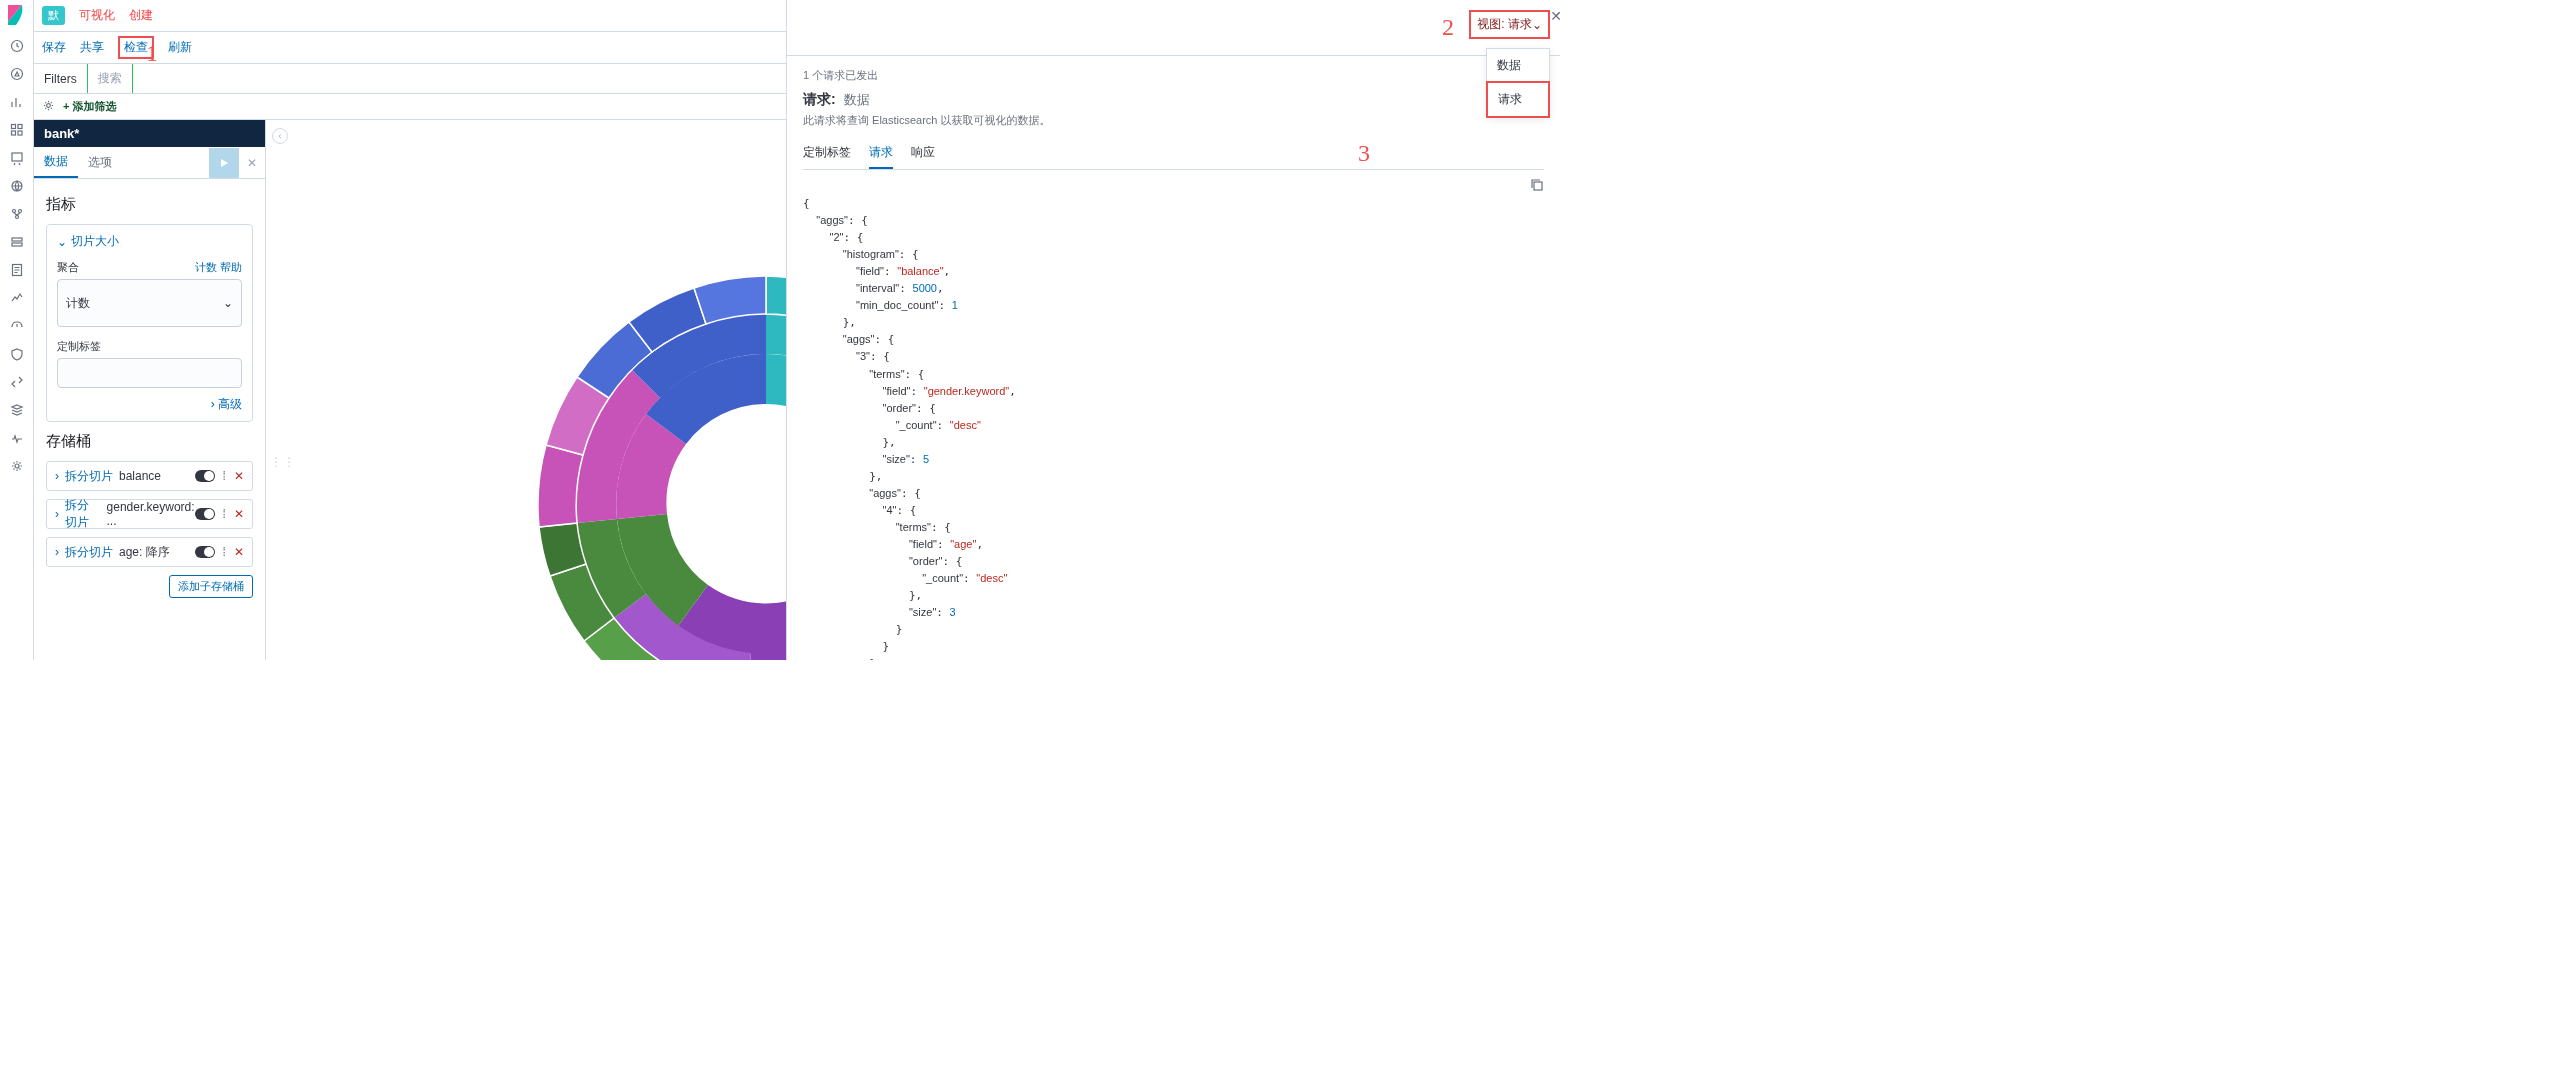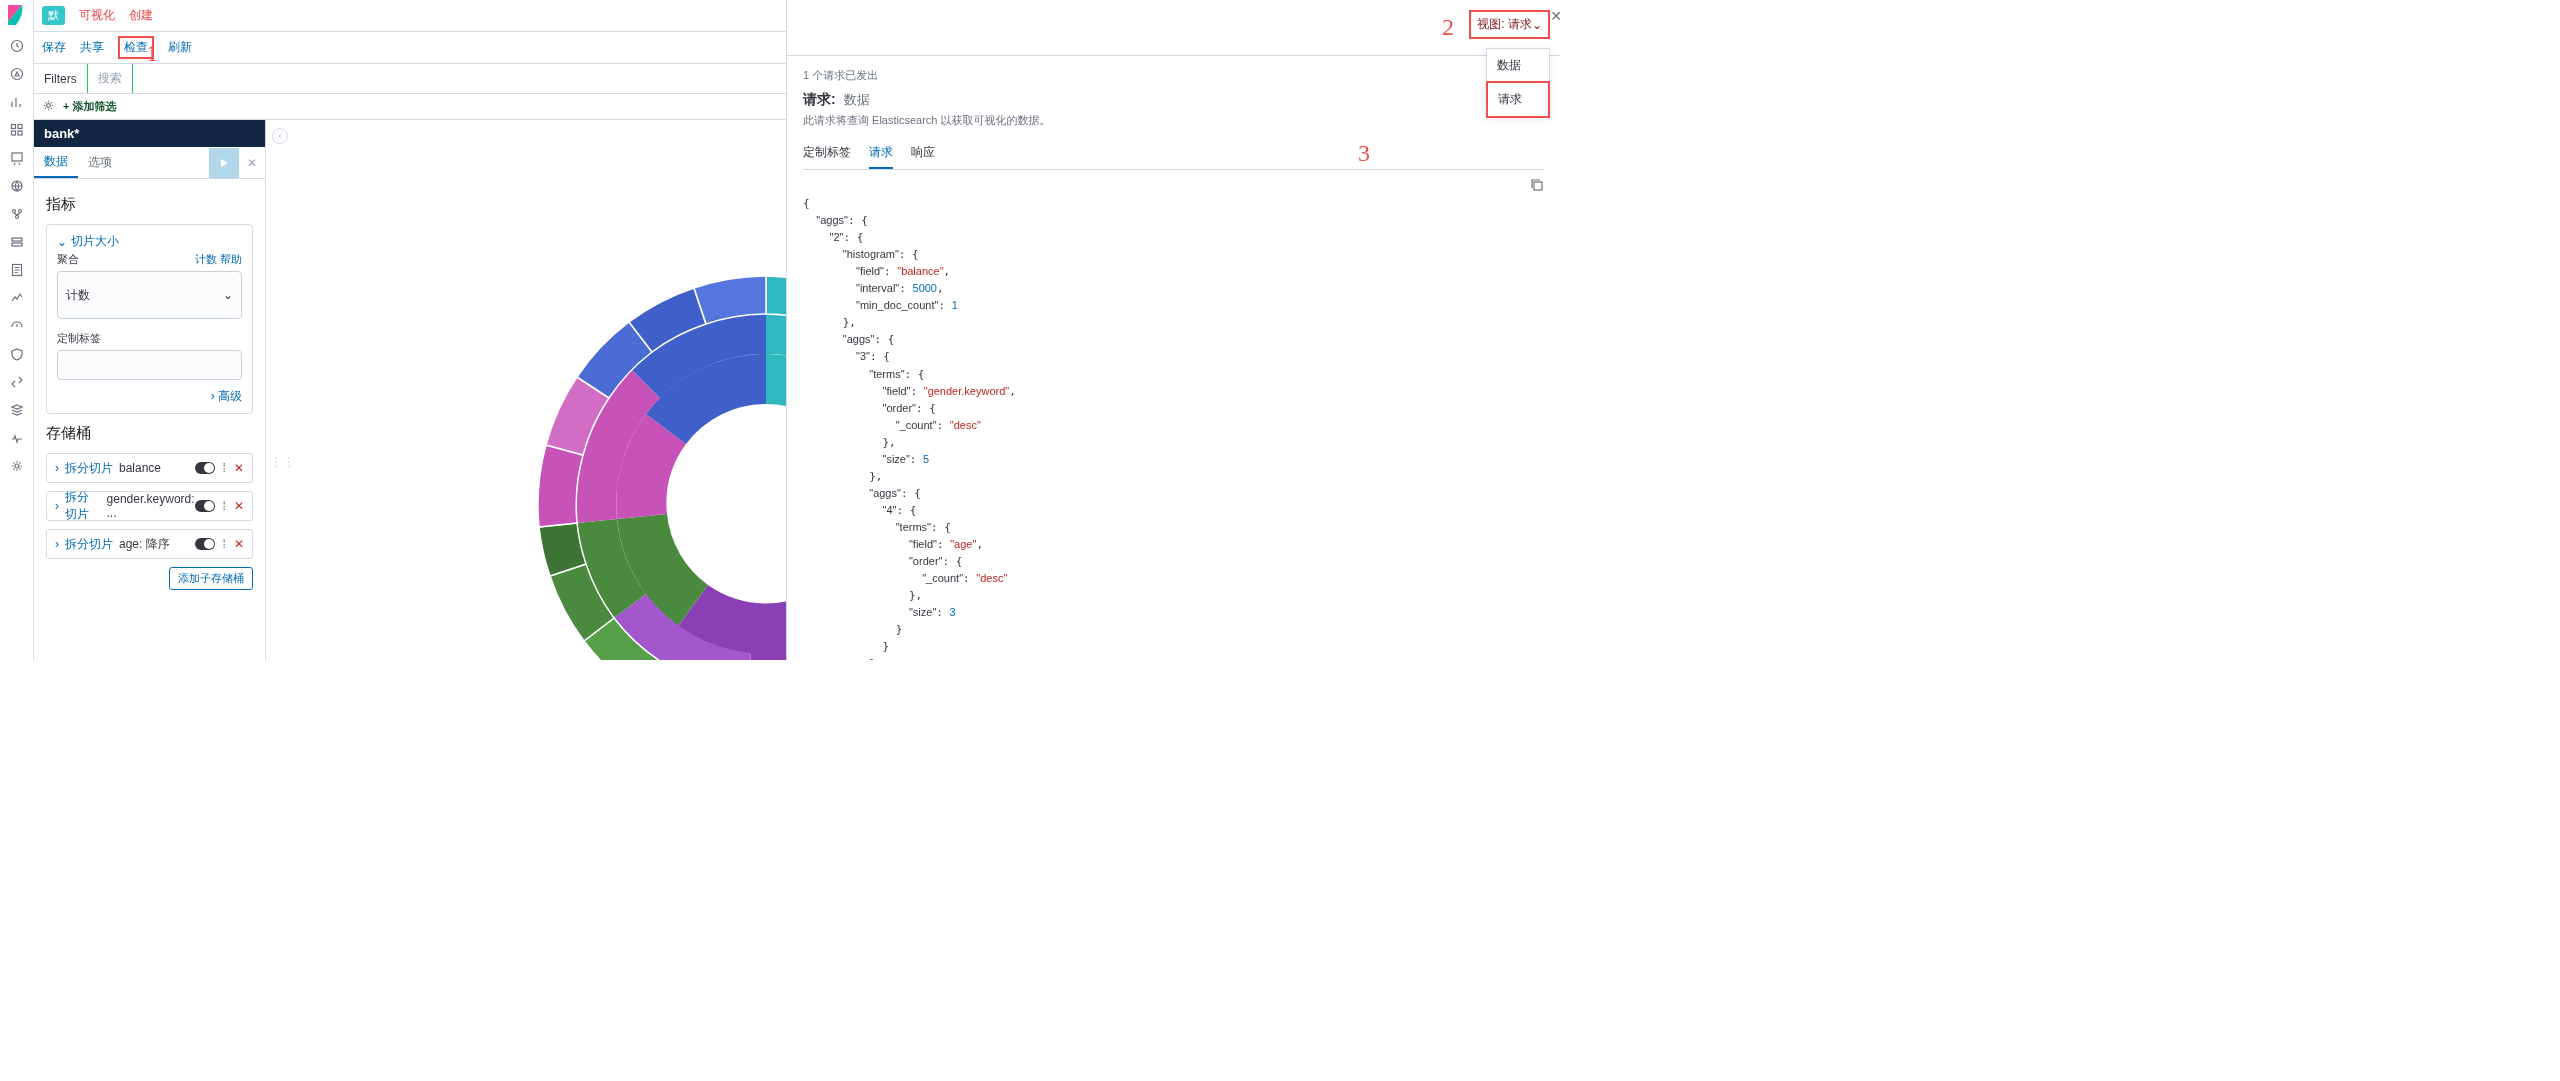--- a/index.html
+++ b/index.html
@@ -30,21 +30,21 @@
 .etab { padding: 0 10px; font-size: 12px; color: #69707d; height: 100%; display: flex; align-items: center; cursor: pointer; }
 .etab.active { color: #006bb4; border-bottom: 2px solid #006bb4; }
 .etab-spacer { flex: 1; }
 .play-btn { width: 30px; height: 30px; background: #b2d7ea; display: flex; align-items: center; justify-content: center; cursor: pointer; }
 .play-btn svg { fill: #fff; }
 .close-sm { width: 26px; display: flex; align-items: center; justify-content: center; color: #98a2b3; cursor: pointer; }
 .panel-body { padding: 10px 12px; overflow-y: auto; }
 .section-title { font-size: 15px; color: #1a1c21; margin: 6px 0 10px; }
 .agg-item { border: 1px solid #d3dae6; border-radius: 4px; padding: 8px 10px; margin-bottom: 10px; background: #fff; }
 .agg-header { display: flex; align-items: center; color: #006bb4; font-size: 12px; cursor: pointer; gap: 4px; }
-.agg-sub { display: flex; justify-content: space-between; font-size: 11px; color: #343741; margin-top: 2px; gap: 12px; }
+.agg-sub { display: flex; justify-content: space-between; font-size: 11px; color: #343741; margin-top: 10px; gap: 12px; }
 .agg-sub .help { color: #006bb4; }
 .select-box { margin-top: 4px; border: 1px solid #c9cfda; border-radius: 4px; height: 48px; display: flex; align-items: center; justify-content: space-between; padding: 0 8px; background: #fbfcfd; cursor: pointer; }
 .label-small { font-size: 11px; color: #343741; margin-top: 12px; }
 .input-box { margin-top: 4px; border: 1px solid #c9cfda; border-radius: 4px; height: 30px; background: #fbfcfd; }
 .adv-link { text-align: right; color: #006bb4; font-size: 12px; margin-top: 8px; cursor: pointer; }
 .bucket-row { display: flex; align-items: center; justify-content: space-between; border: 1px solid #d3dae6; border-radius: 3px; height: 30px; padding: 0 8px; margin-bottom: 8px; background: #fff; }
 .bucket-label { display: flex; align-items: center; gap: 6px; font-size: 12px; color: #343741; }
 .bucket-label .caret { color: #006bb4; }
 .bucket-label .split { color: #006bb4; }
 .bucket-icons { display: flex; align-items: center; gap: 8px; color: #69707d; }

